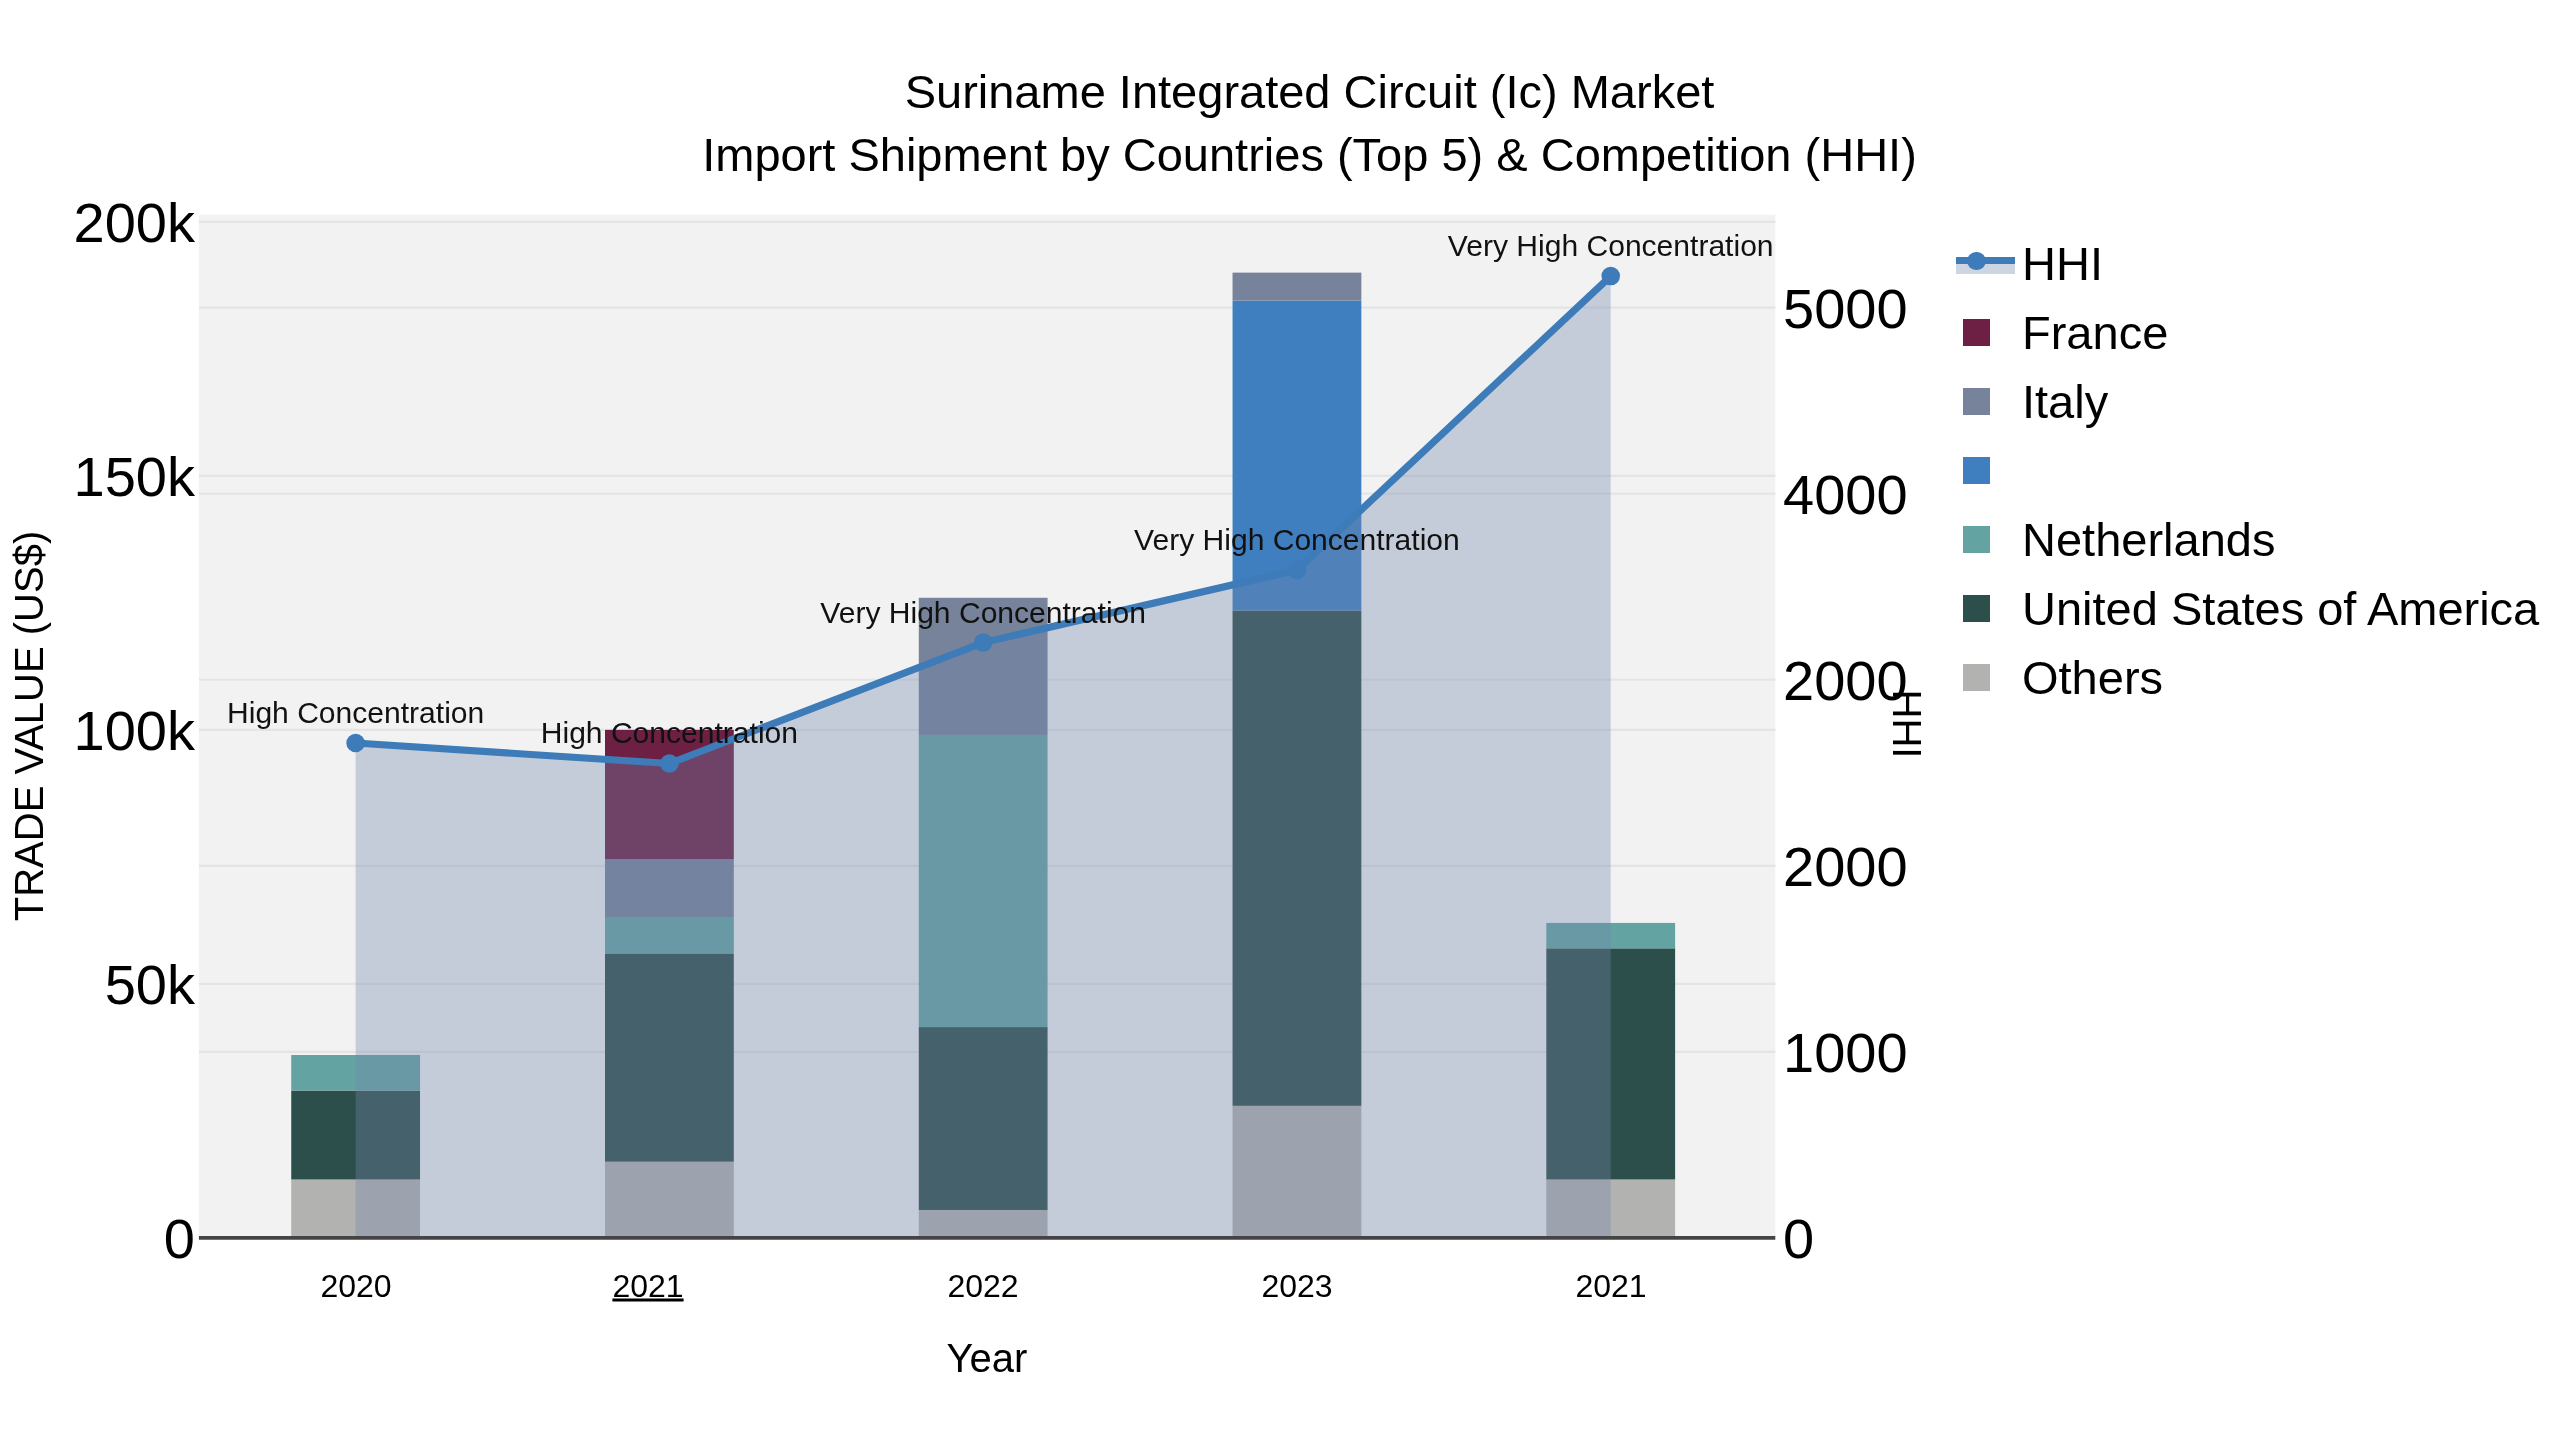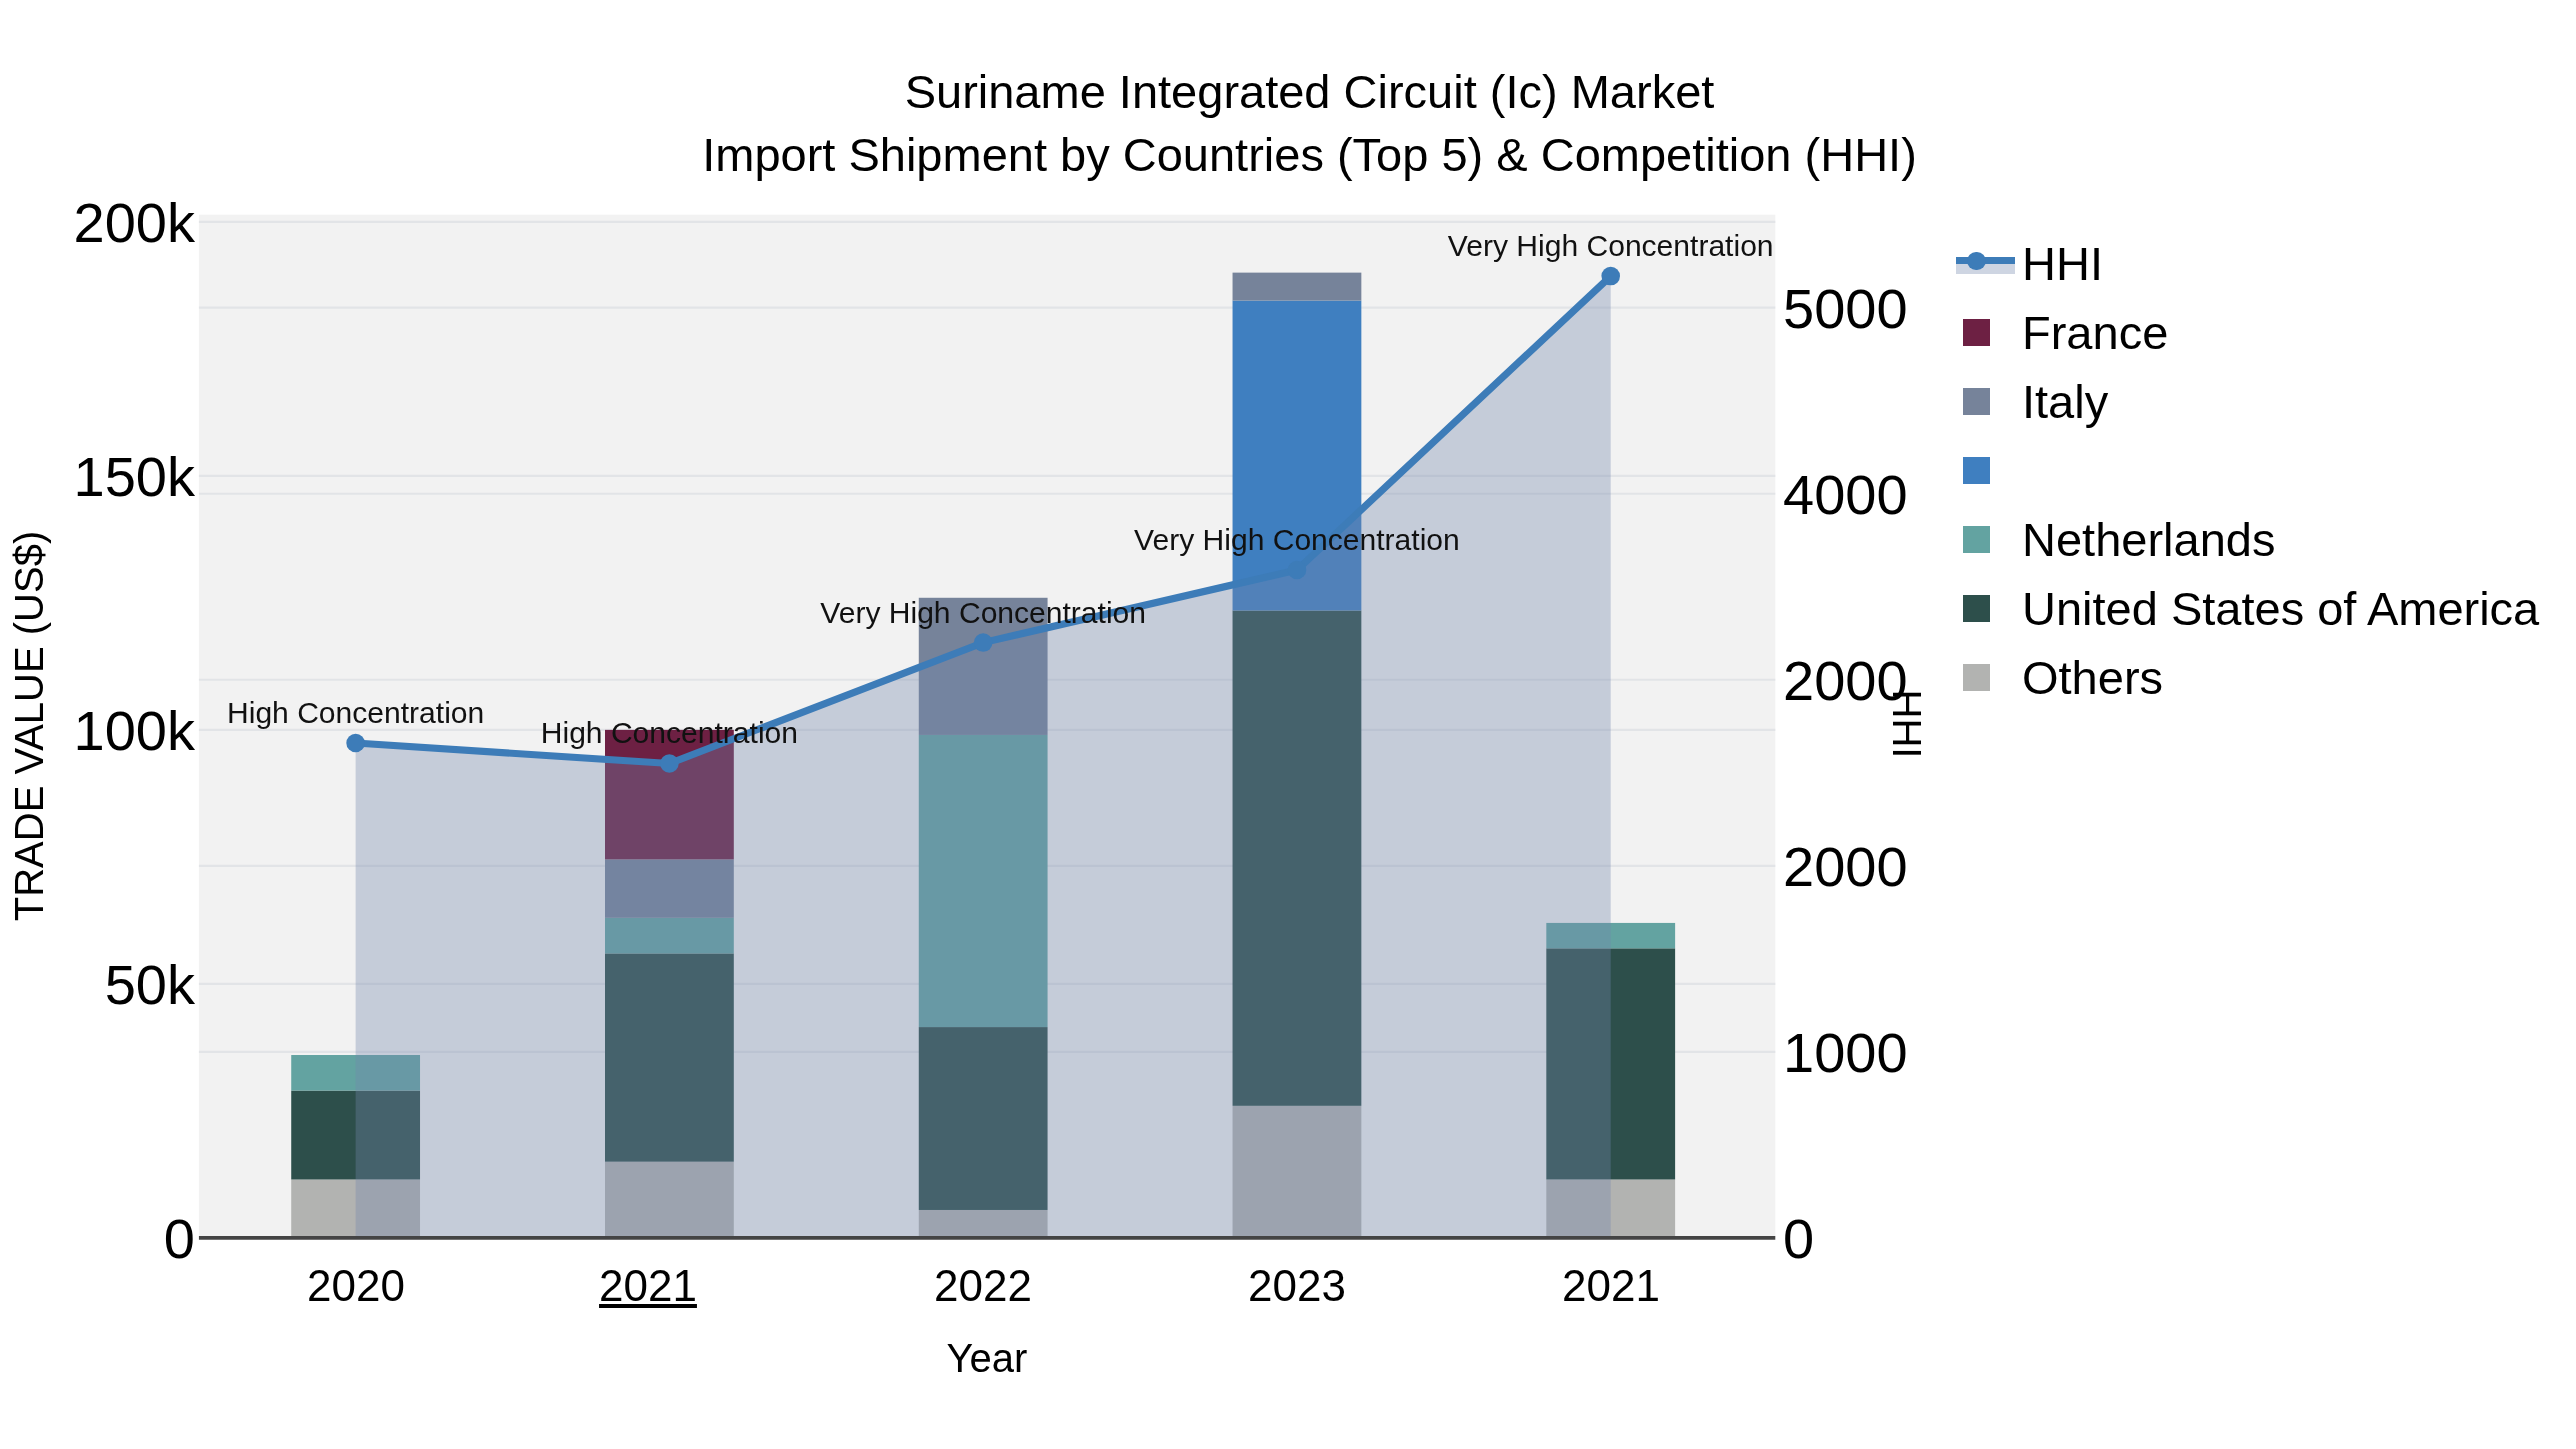--- a/index.html
+++ b/index.html
@@ -11,21 +11,21 @@
   #chart-title{
     left:21.5px;top:60px;width:2576px;text-align:center;
     font-size:47px;line-height:63px;color:#000;
   }
   .tick{
     position:absolute;font-size:56px;color:#000;white-space:nowrap;
     transform:translateY(-50%);
   }
   .tick.right-align{transform:translate(-100%,-50%);}
   .xtick{
-    position:absolute;font-size:44px;color:#000;white-space:nowrap;
+    position:absolute;font-size:32px;color:#000;white-space:nowrap;
     transform:translate(-50%,-50%);
   }
   #y-left-title{
     left:29px;top:726px;font-size:40px;white-space:nowrap;
     transform:translate(-50%,-50%) rotate(-90deg);
   }
   #y-right-title{
     left:1906px;top:724px;font-size:40px;white-space:nowrap;
     transform:translate(-50%,-50%) rotate(90deg);
   }

